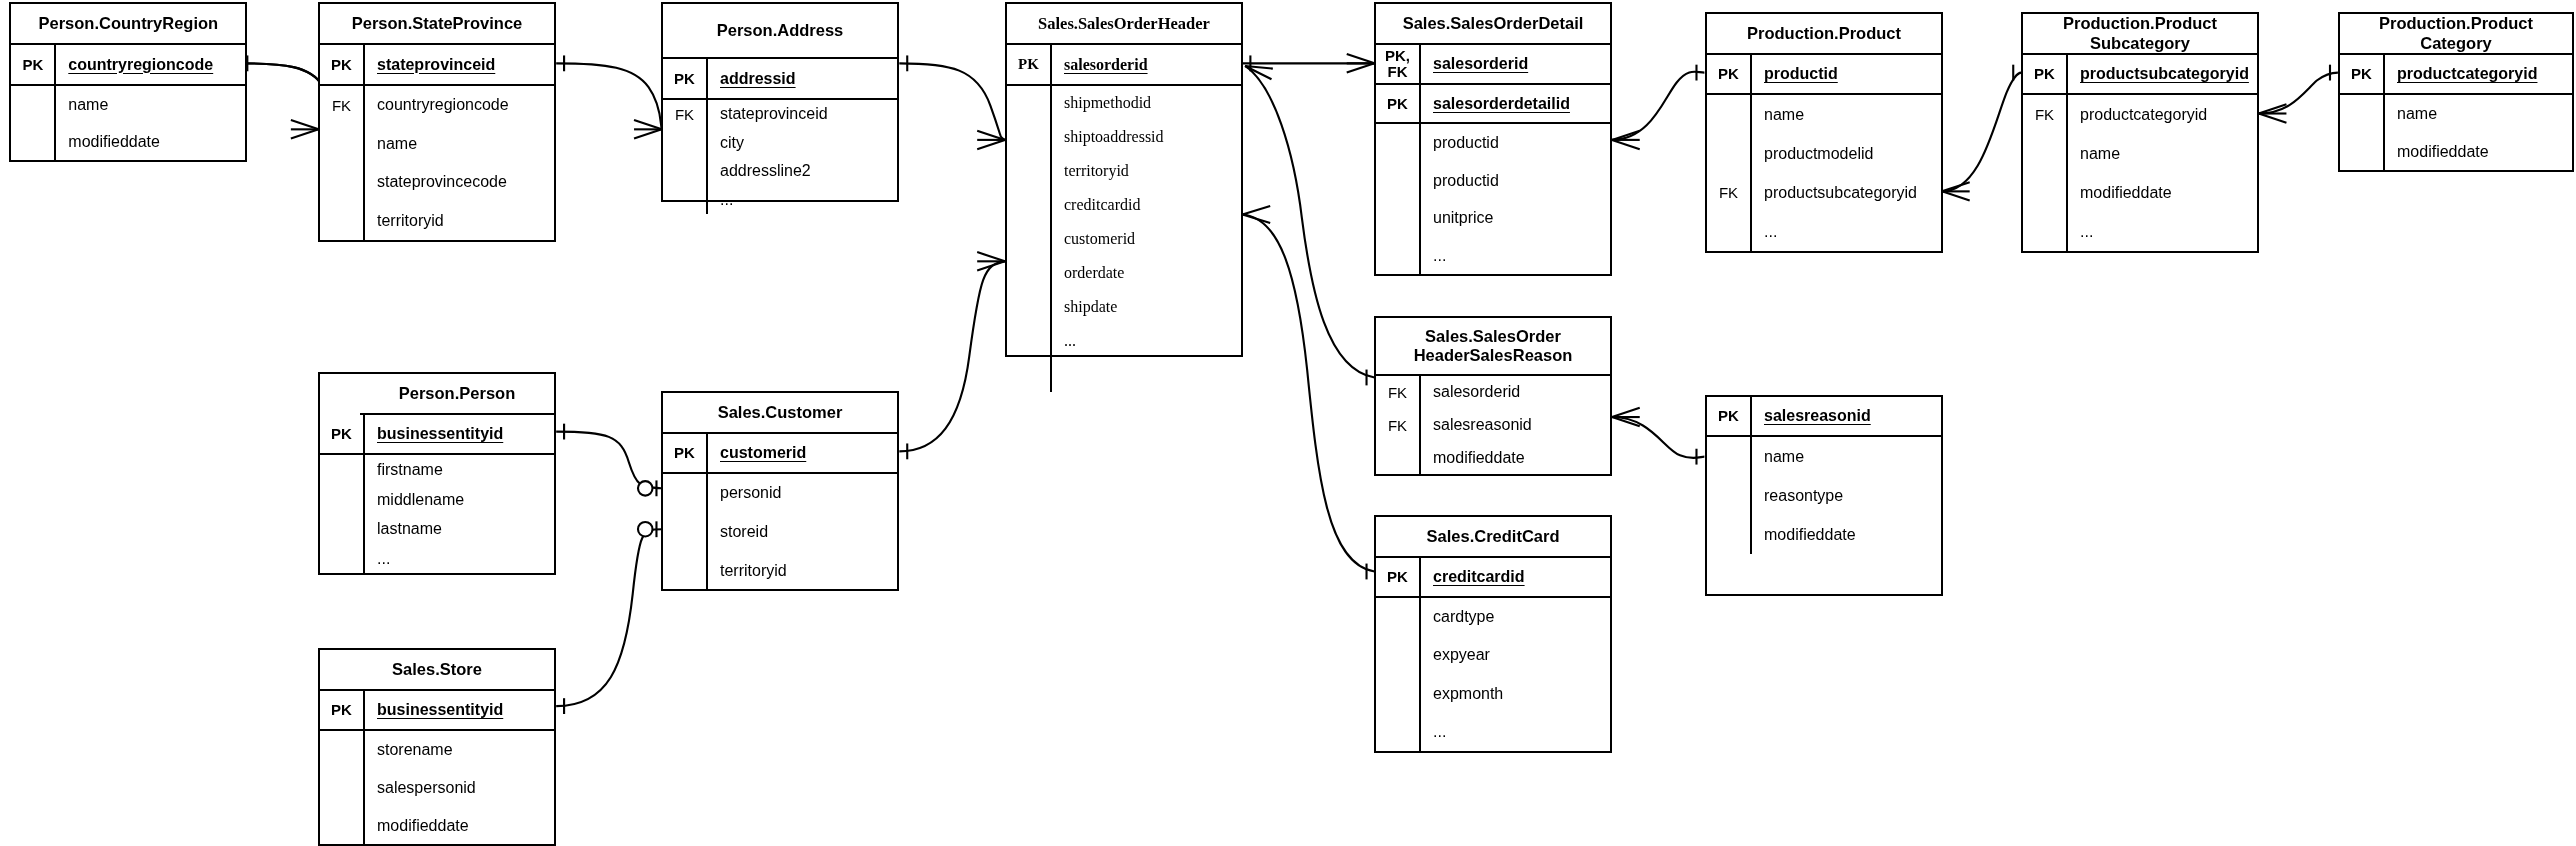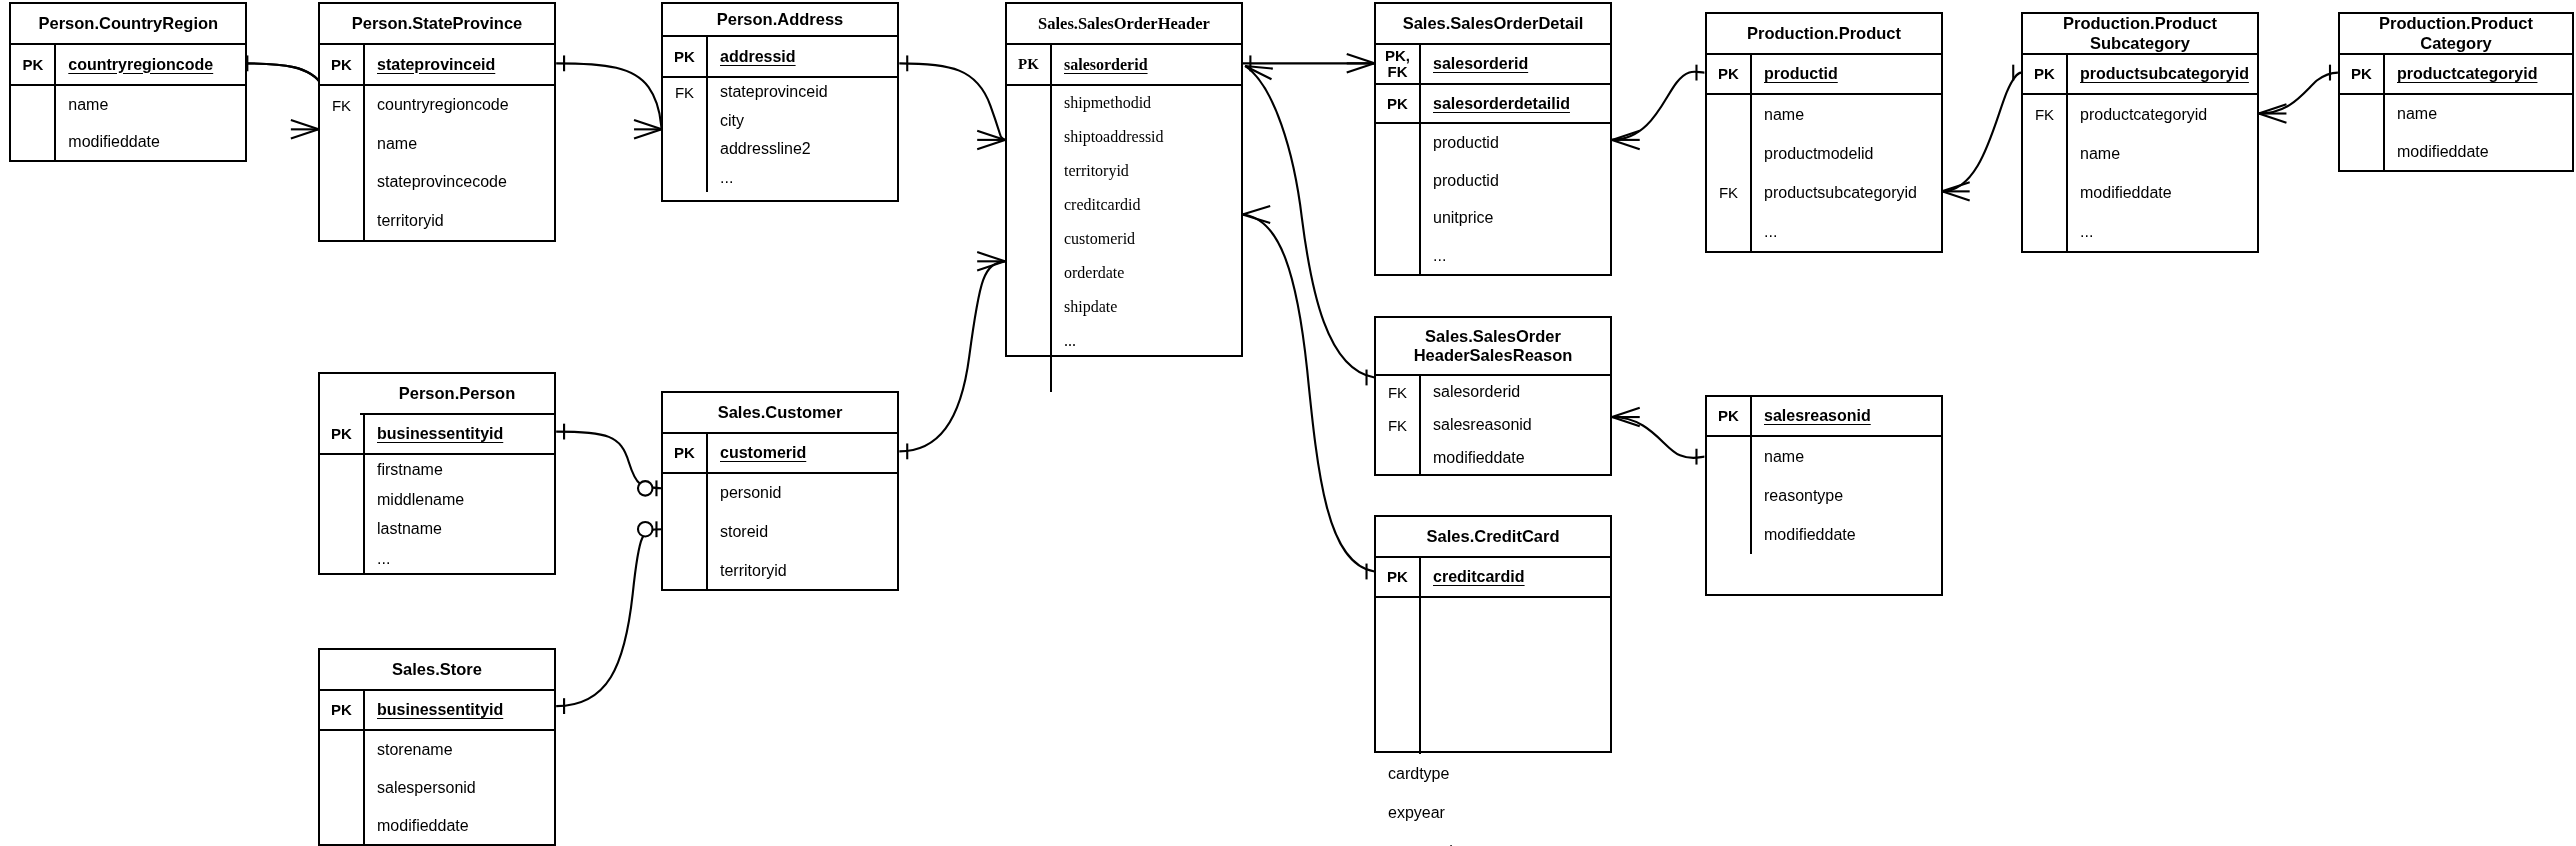--- a/index.html
+++ b/index.html
@@ -261,21 +261,21 @@
           </div>
           <div class="attrs-names">
             <div class="aname" style="height: 40px;">countryregioncode</div>
             <div class="aname" style="height: 40px;">name</div>
             <div class="aname" style="height: 40px;">stateprovincecode</div>
             <div class="aname" style="height: 40px;">territoryid</div>
           </div>
         </div>
       </div>
       <div class="entity" style="left: 661px; top: 2px; width: 238px; height: 200px;">
-        <div class="ent-title" style="height: 33px; white-space: pre-line;">Person.Address</div>
+        <div class="ent-title" style="height: 55px; white-space: pre-line;">Person.Address</div>
         <div class="ent-row sep" style="height: 41px;">
           <div class="key-cell bold">PK</div>
           <div class="field-cell pk">addressid</div>
         </div>
         <div class="attrs" style="height: 114px;">
           <div class="attrs-keys">
             <div class="akey" style="height: 30px;">FK</div>
             <div class="akey" style="height: 30px;"></div>
             <div class="akey" style="height: 30px;"></div>
             <div class="akey" style="height: 30px;"></div>
@@ -496,21 +496,21 @@
             <div class="aname" style="height: 40px;">modifieddate</div>
           </div>
         </div>
       </div>
       <div class="entity" style="left: 1374px; top: 515px; width: 238px; height: 238px;">
         <div class="ent-title" style="height: 41px; white-space: pre-line;">Sales.CreditCard</div>
         <div class="ent-row sep" style="height: 40px;">
           <div class="key-cell bold">PK</div>
           <div class="field-cell pk">creditcardid</div>
         </div>
-        <div class="attrs" style="height: 153px; flex-direction: column;">
+        <div class="attrs" style="height: 153px;">
           <div class="attrs-keys">
             <div class="akey" style="height: 39px;"></div>
             <div class="akey" style="height: 39px;"></div>
             <div class="akey" style="height: 39px;"></div>
             <div class="akey" style="height: 39px;"></div>
           </div>
           <div class="attrs-names">
             <div class="aname" style="height: 39px;">cardtype</div>
             <div class="aname" style="height: 39px;">expyear</div>
             <div class="aname" style="height: 39px;">expmonth</div>

